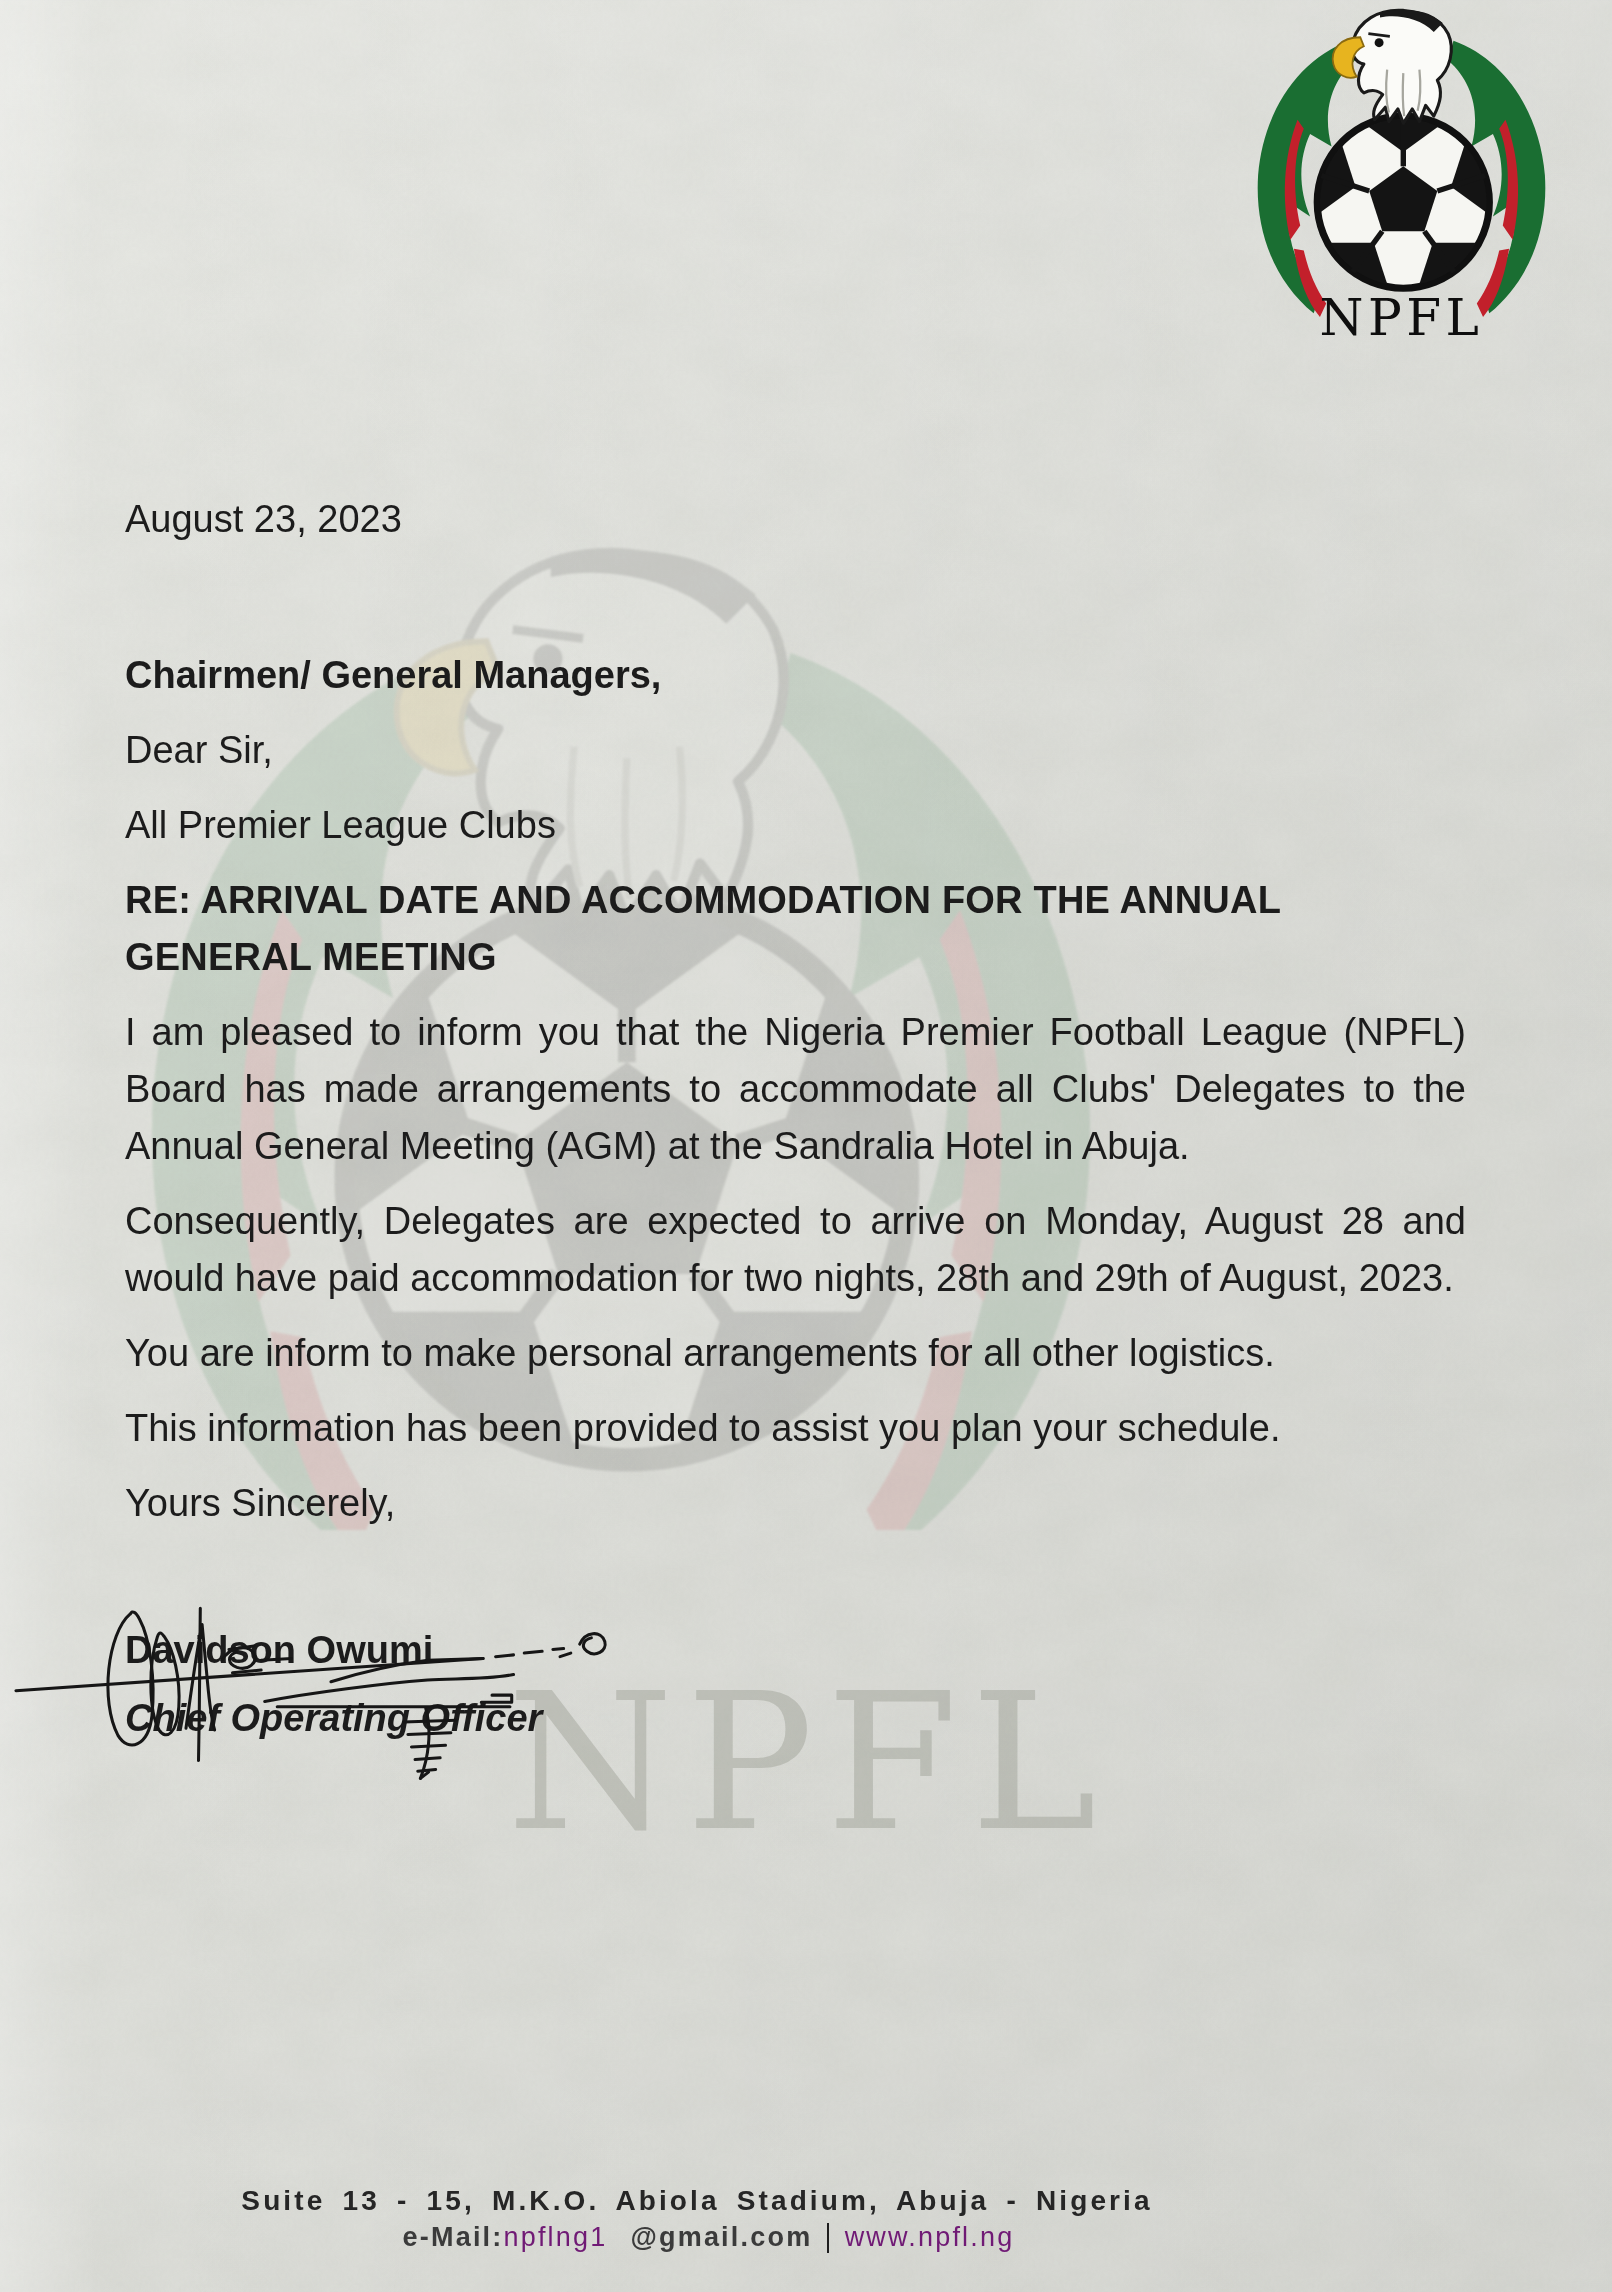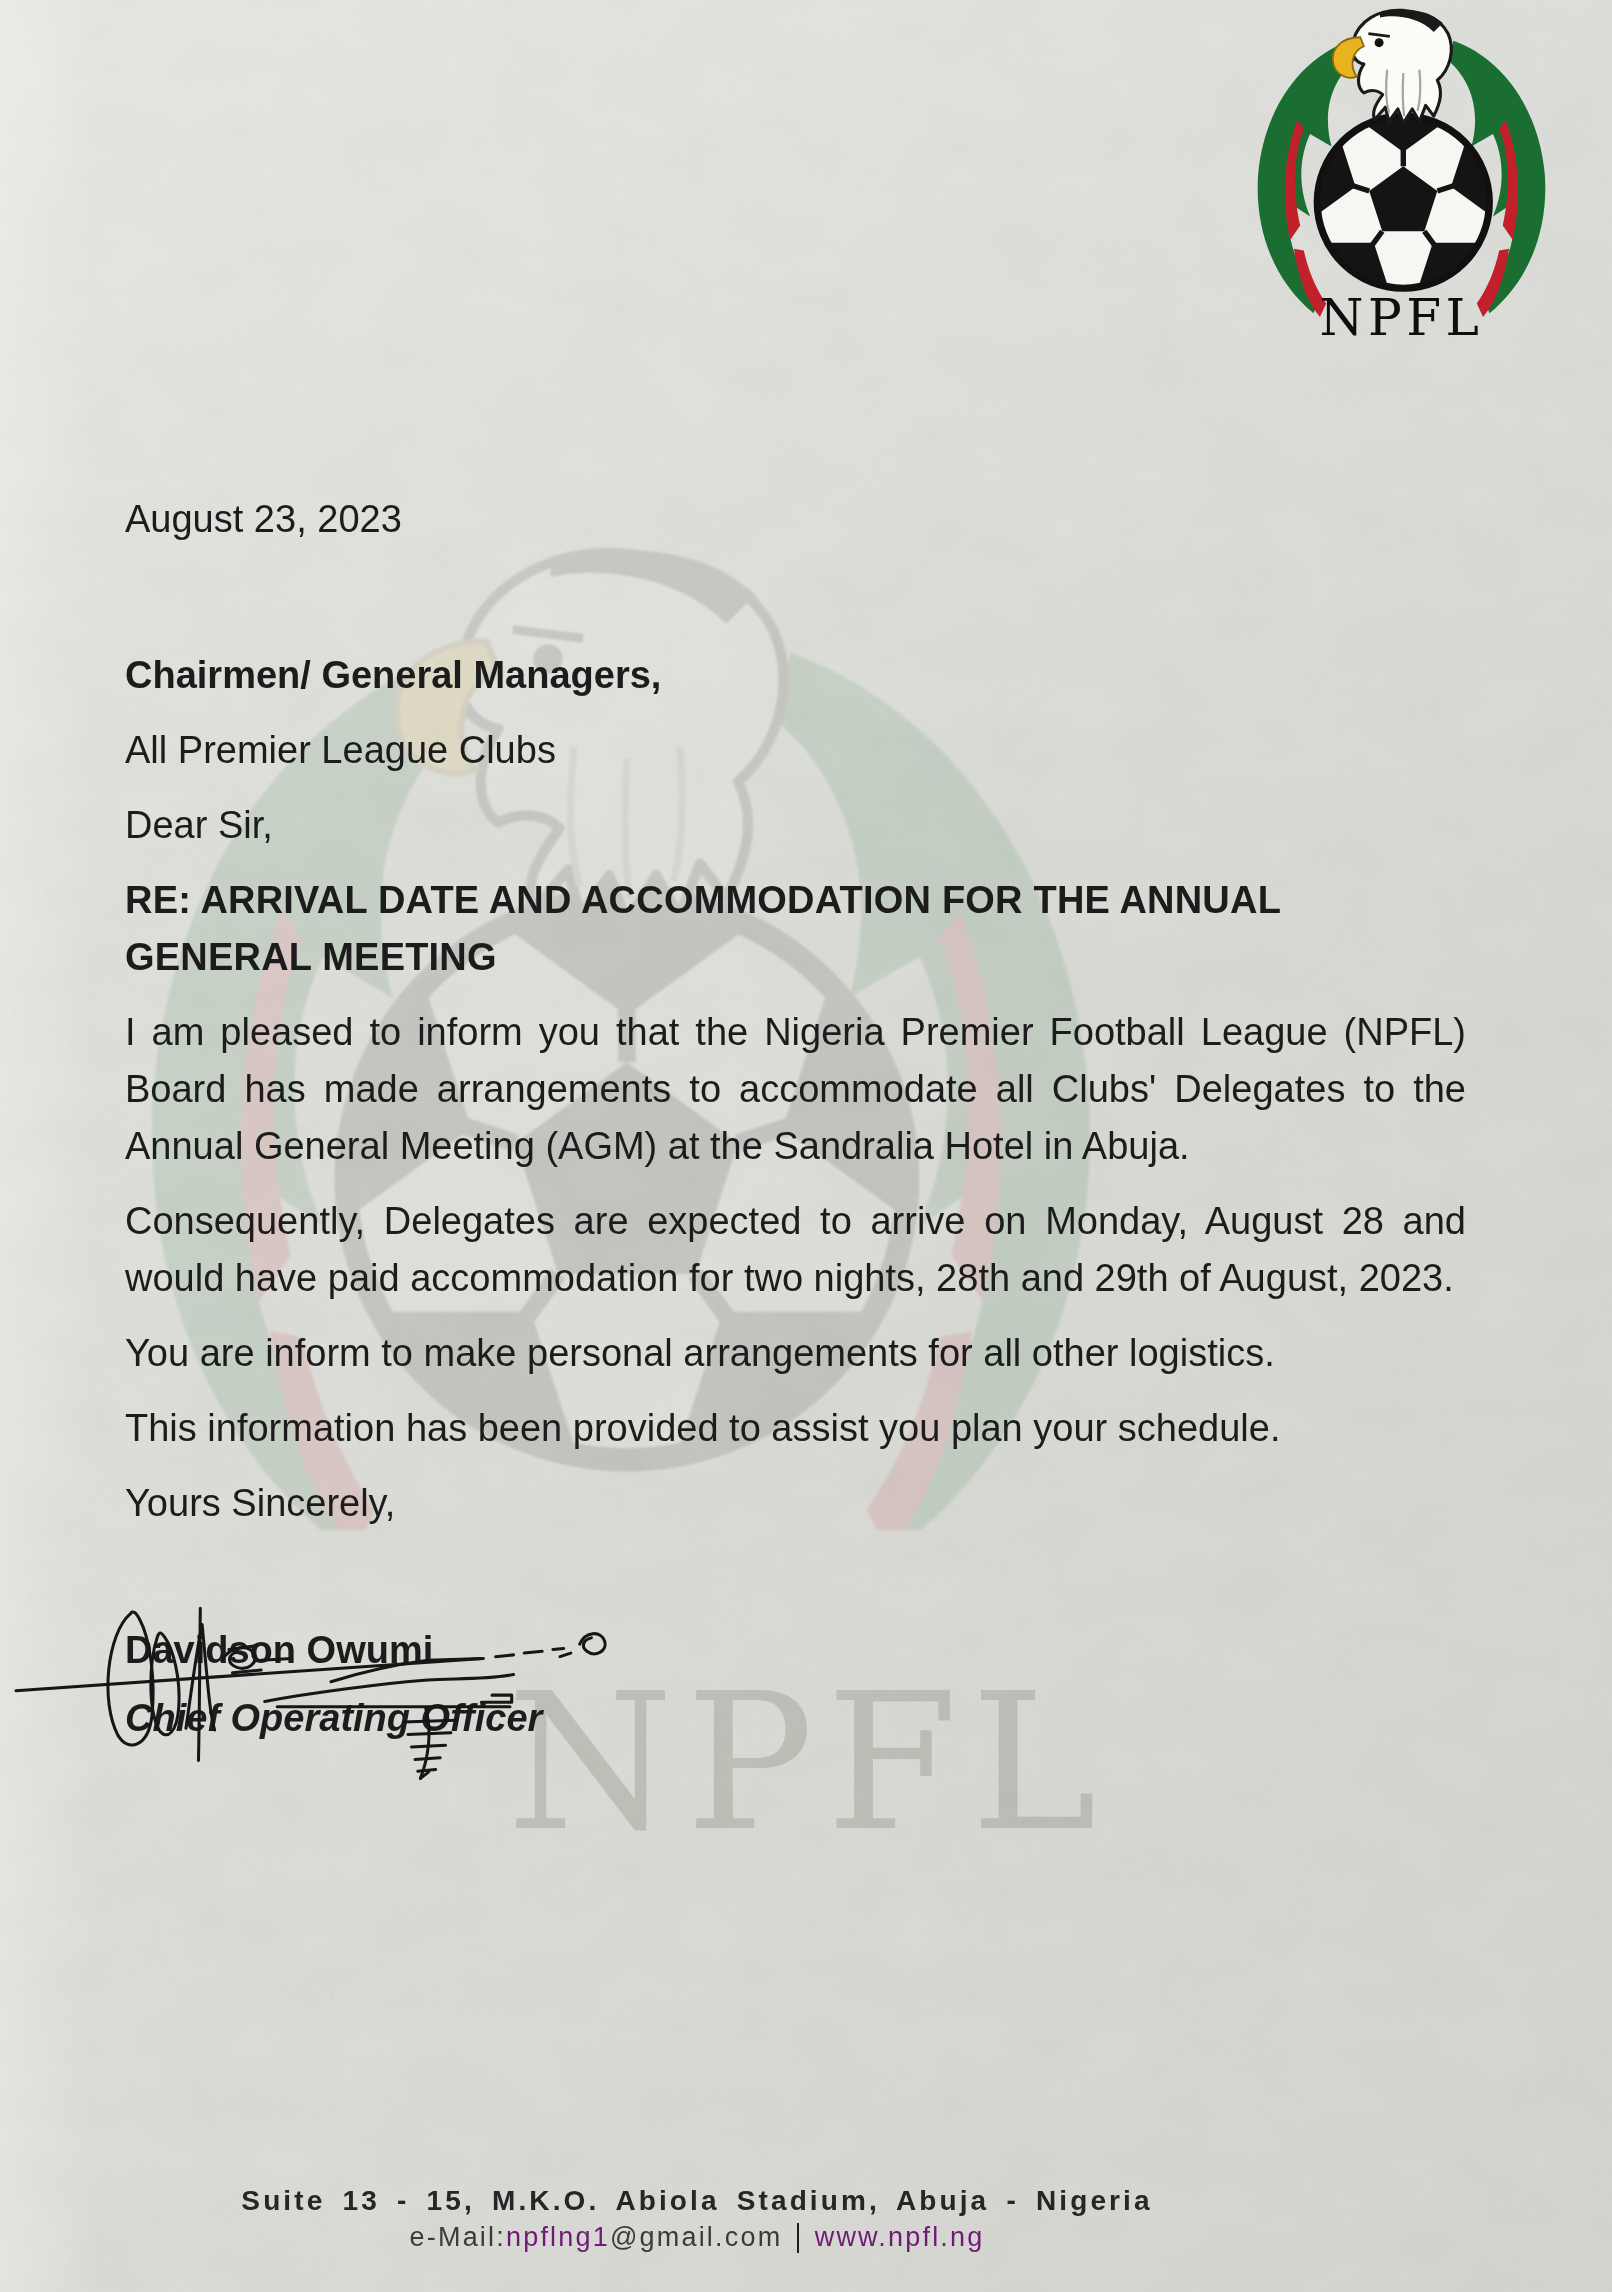--- a/index.html
+++ b/index.html
@@ -47,21 +47,21 @@
   .footer{
     position:absolute;left:0;top:2183px;width:1394px;
     text-align:center;color:#262626;
   }
   .footer .line1{
     font-size:28px;font-weight:bold;letter-spacing:3.1px;word-spacing:6.3px;line-height:36px;
   }
   .footer .line2{
     font-size:27px;letter-spacing:2.2px;word-spacing:3.6px;line-height:36px;color:#303030;
   }
-  .footer .lt{font-weight:normal;color:#3b3b3b;}
+  .footer .lt{font-weight:bold;color:#3b3b3b;margin-left:23px;}
   .footer .hv{font-weight:normal;color:#701a75;}
   .footer .bar{
     display:inline-block;width:0;height:30px;border-left:2.7px solid #1e1e1e;
     margin:0 16px 0 14.3px;vertical-align:-7.2px;
   }
   svg{display:block;}
 </style>
 </head>
 <body>
 
@@ -149,22 +149,22 @@
   <div class="wm-text">NPFL</div>
 
   <svg class="logo" viewBox="0 0 352 376" xmlns="http://www.w3.org/2000/svg">
     <use href="#npfl-emblem"></use>
     <text x="176" y="368" text-anchor="middle" font-family="DejaVu Serif, Liberation Serif, serif" font-size="56" letter-spacing="5" fill="#0e0e0e">NPFL</text>
   </svg>
 
   <div class="content">
     <p class="date-line">August 23, 2023</p>
     <p class="bold">Chairmen/ General Managers,</p>
+    <p>Dear Sir,</p>
     <p>All Premier League Clubs</p>
-    <p>Dear Sir,</p>
     <p class="subject">RE: ARRIVAL DATE AND ACCOMMODATION FOR THE ANNUAL GENERAL MEETING</p>
     <p class="para">I am pleased to inform you that the Nigeria Premier Football League (NPFL) Board has made arrangements to accommodate all Clubs' Delegates to the Annual General Meeting (AGM) at the Sandralia Hotel in Abuja.</p>
     <p class="para">Consequently, Delegates are expected to arrive on Monday, August 28 and would have paid accommodation for two nights, 28th and 29th of August, 2023.</p>
     <p class="para">You are inform to make personal arrangements for all other logistics.</p>
     <p class="para">This information has been provided to assist you plan your schedule.</p>
     <p>Yours Sincerely,</p>
     <p class="sig-name">Davidson Owumi</p>
     <p class="sig-title">Chief Operating Officer</p>
   </div>
 

